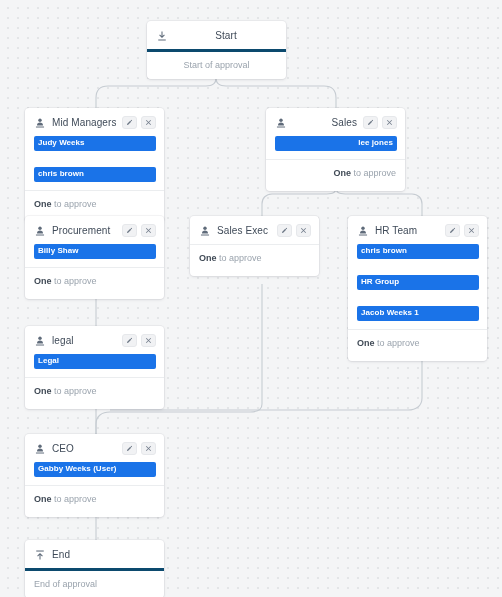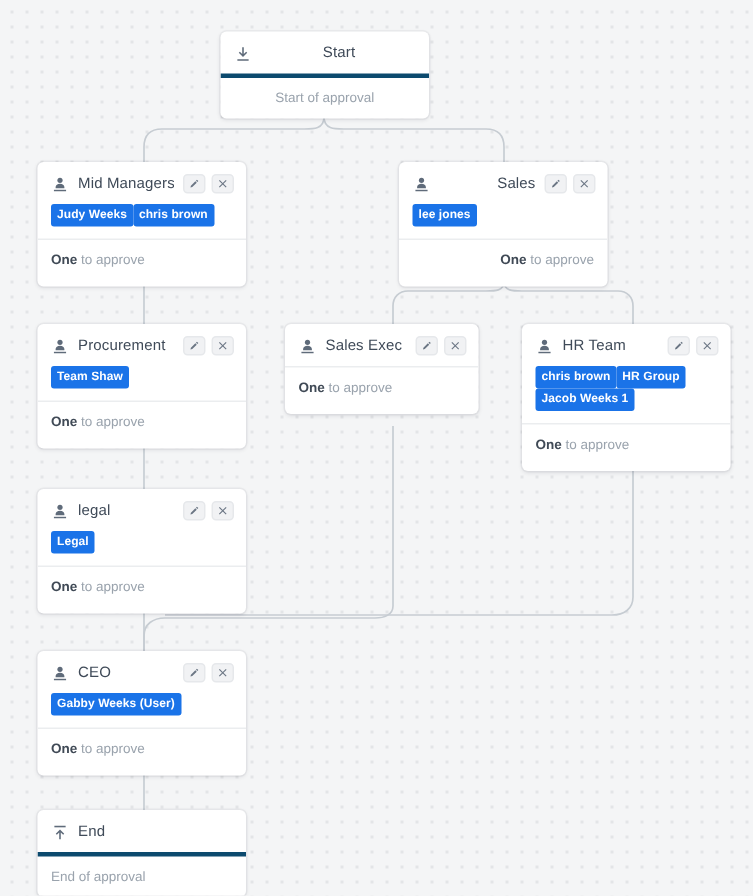--- a/index.html
+++ b/index.html
@@ -79,21 +79,22 @@
     cursor: pointer;
     padding: 0;
     box-sizing: border-box;
   }
   .act-btn svg { display: block; color: #6b7684; }
 
   .node-tags {
     padding: 0 8px 8px 9px;
     display: flex;
     flex-wrap: wrap;
-    gap: 0;
+    gap: 16px;
+    flex-direction: column;
   }
   .tag {
     background: #1a73e8;
     color: #ffffff;
     font-size: 8px;
     line-height: 10px;
     padding: 2px 4px 3px 4px;
     border-radius: 2px;
     white-space: nowrap;
     font-weight: bold;
@@ -239,21 +240,21 @@
         </button>
         <button class="act-btn">
           <svg width="7" height="7" viewBox="0 0 16 16">
               <path fill="currentColor" d="M3.4 2.2l10.4 10.4-1.2 1.2L2.2 3.4z"></path>
               <path fill="currentColor" d="M12.6 2.2l1.2 1.2L3.4 13.8l-1.2-1.2z"></path>
             </svg>
         </button>
       </span>
     </div>
     <div class="node-tags">
-      <span class="tag">Team Shaw</span>
+      <span class="tag">Billy Shaw</span>
     </div>
     <div class="node-foot">
       <span class="foot-strong">One</span><span> to approve</span>
     </div>
   </div>
 
   <div class="node" style="left:190px; top:216px; width:129px;">
     <div class="node-head">
       <svg class="node-icon" viewBox="0 0 16 16">
         <circle cx="8" cy="4.3" r="2.3" fill="currentColor"></circle>

